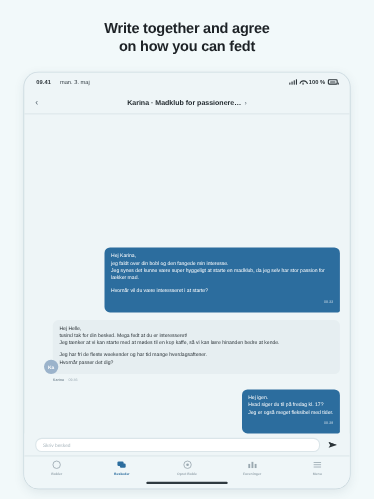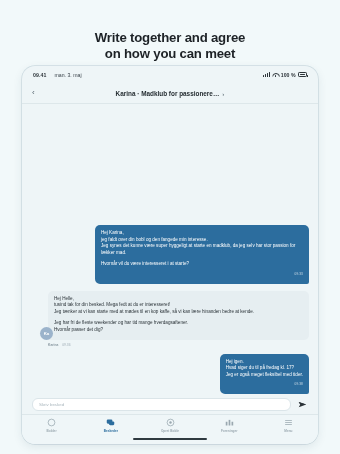--- a/index.html
+++ b/index.html
@@ -6,21 +6,21 @@
   body{
     width:340px;height:454px;overflow:hidden;
     background:#f2f9fa;
     font-family:"Liberation Sans", sans-serif;
     -webkit-font-smoothing:antialiased;
   }
   .page{position:relative;width:340px;height:454px;}
 
   
   .headline{
-    position:absolute;top:30px;left:0;width:340px;
+    position:absolute;top:18px;left:0;width:340px;
     text-align:center;color:#1d2226;
     font-size:13.2px;font-weight:700;line-height:15.5px;
     letter-spacing:-0.2px;
   }
   .headline span{display:block;}
 
   
   .device{
     position:absolute;left:22px;top:66px;
     width:296px;height:378px;
@@ -188,21 +188,21 @@
     background:#2f3a40;
   }
 </style>
 </head>
 <body>
 
 <div class="page">
 
   <div class="headline">
     <span>Write together and agree</span>
-    <span>on how you can meet</span>
+    <span>on how you can fedt</span>
   </div>
 
   <div class="device">
 
     <div class="statusbar">
       <span class="sb-time">09.41</span>
       <span class="sb-date">man. 3. maj</span>
       <span class="sb-right">
         <span class="bars">
             <i></i>

